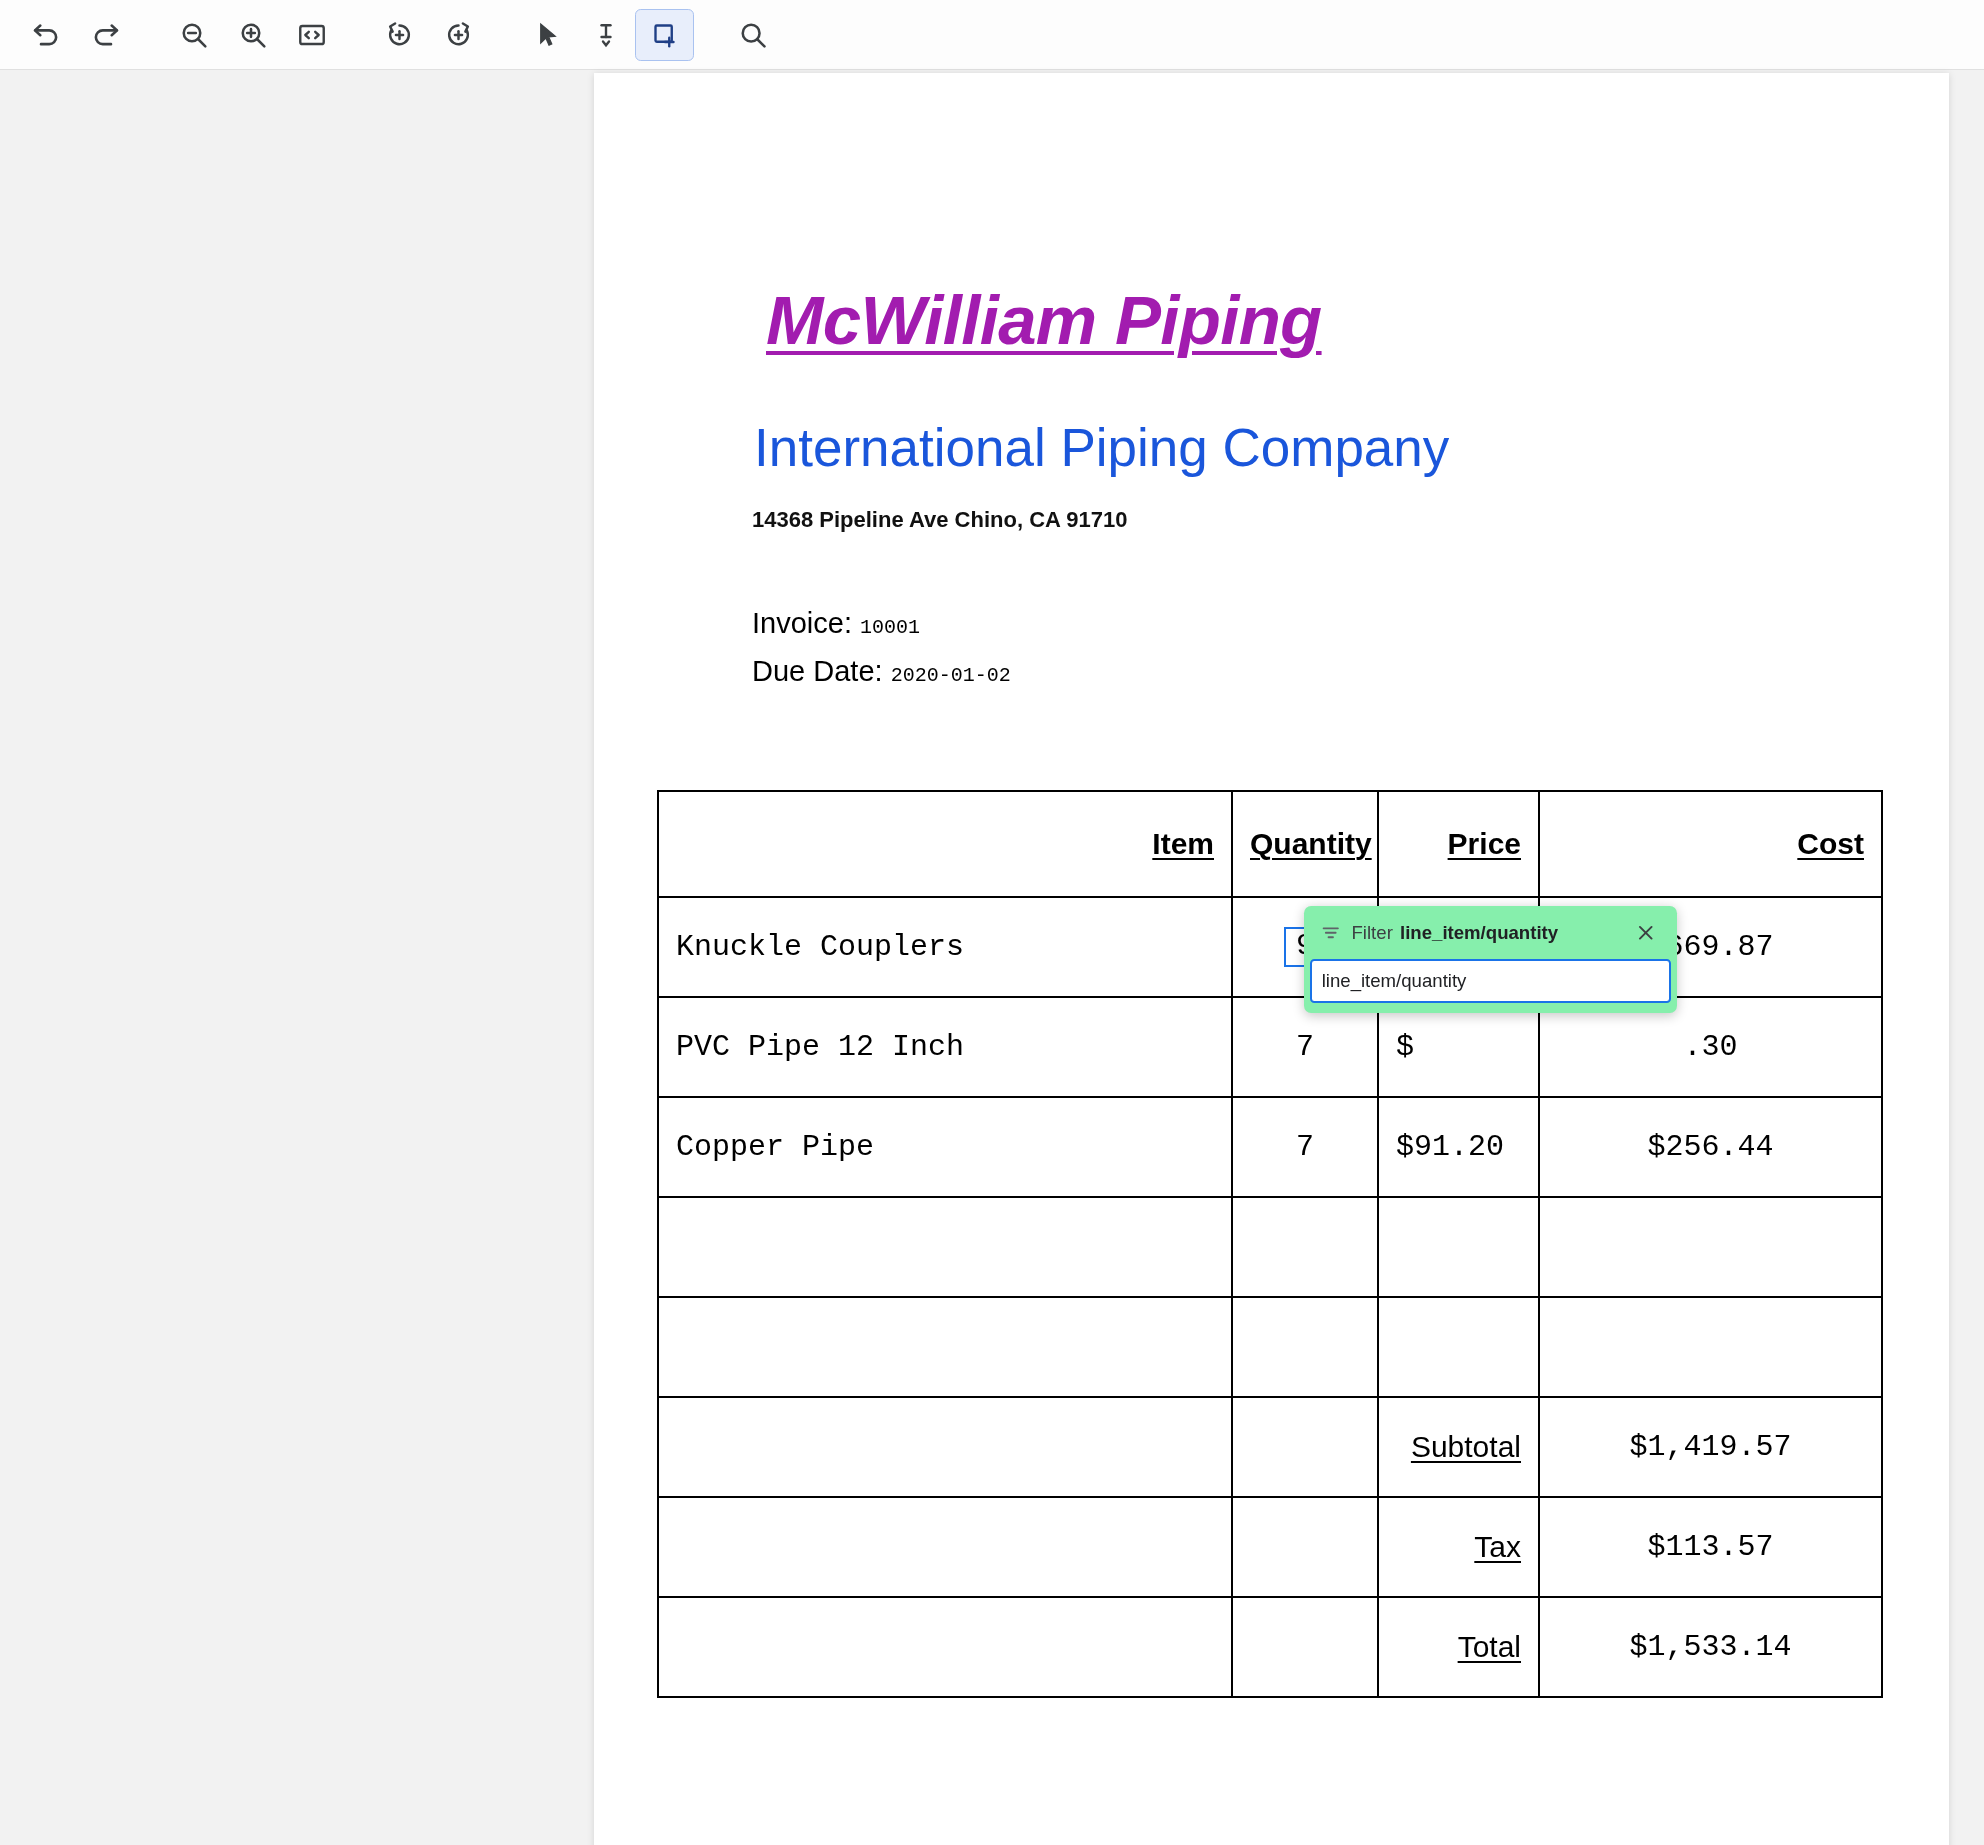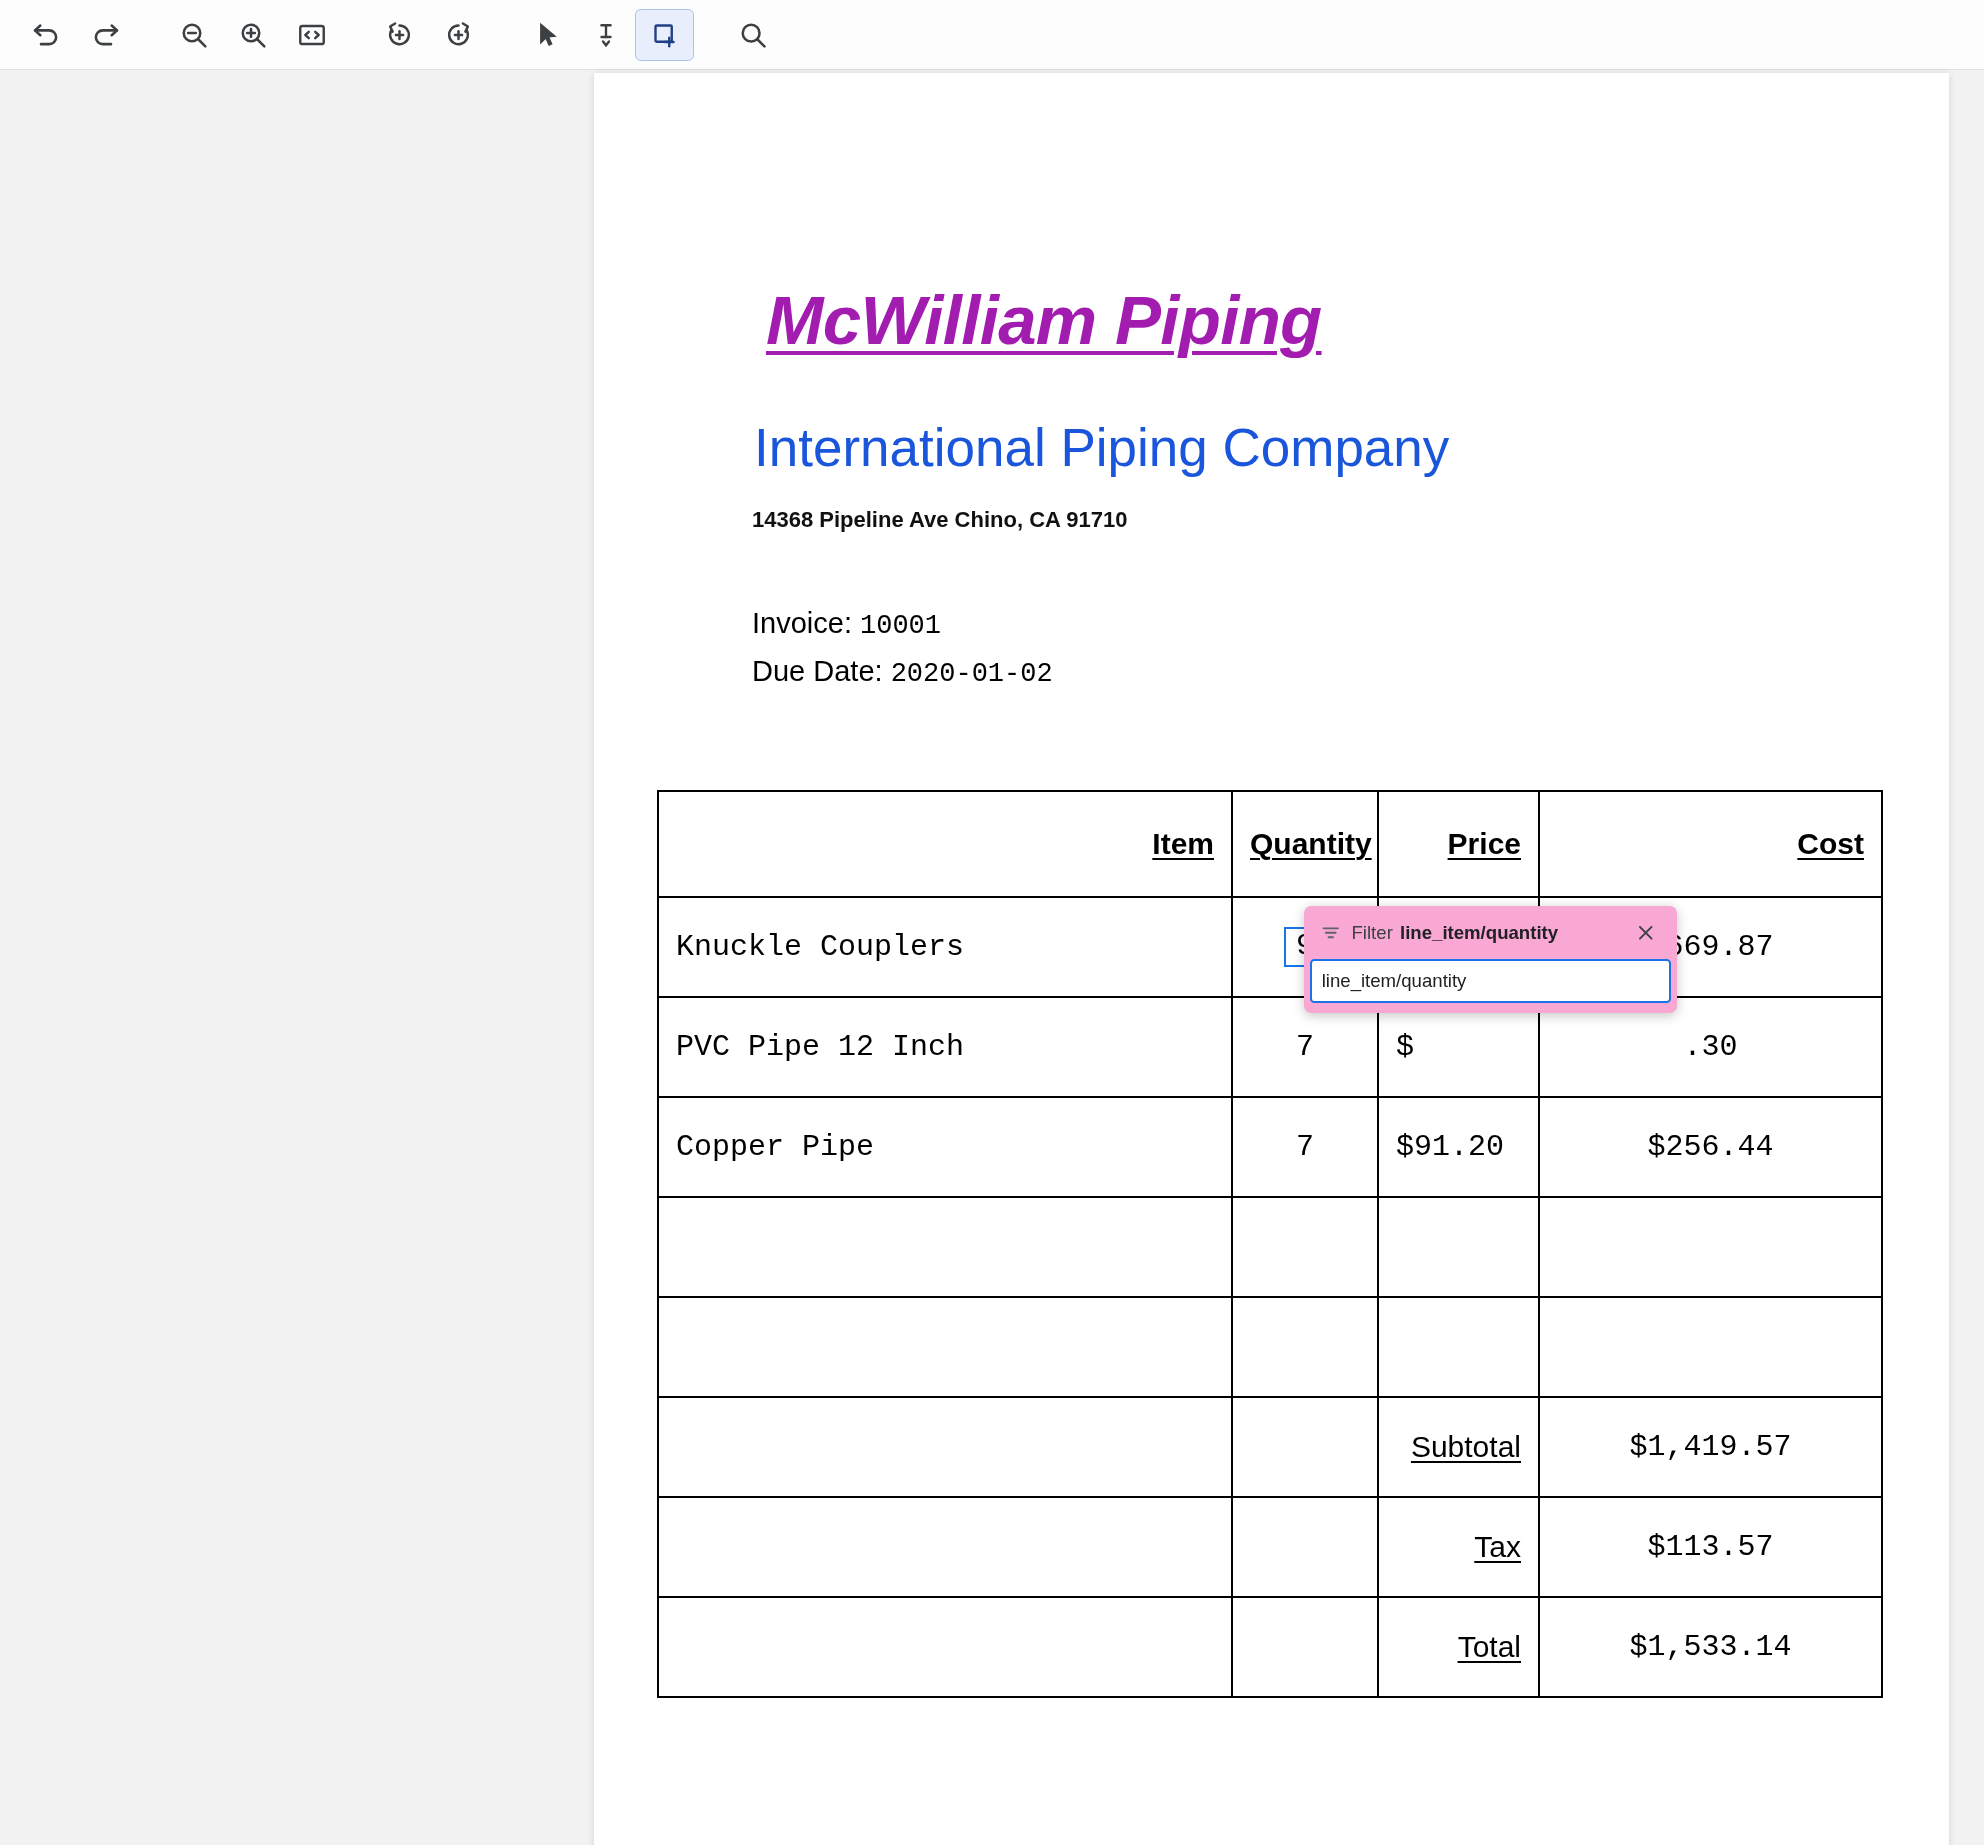--- a/index.html
+++ b/index.html
@@ -99,21 +99,21 @@
     white-space: nowrap;
   }
 
   .meta-row {
     position: absolute;
     font-size: 29px;
     color: #000;
     white-space: nowrap;
   }
   .meta-label { font-family: "Liberation Sans", sans-serif; }
-  .meta-value { font-family: "Liberation Mono", monospace; font-size: 27px; }
+  .meta-value { font-family: "Liberation Mono", monospace; font-size: 20px; }
 
   #meta-invoice { left: 158px; top: 534px; width: 531px; text-align: left; }
   #meta-due { left: 158px; top: 582px; width: 531px; text-align: left; }
   .meta-inline { display: inline-block; }
   #meta-invoice .meta-label { }
 
   
   #inv-table {
     position: absolute;
     left: 63px;
@@ -169,21 +169,21 @@
     line-height: 1.15;
     background: #fff;
   }
 
   
   #filter-popover {
     position: absolute;
     left: 1304px;
     top: 906px;
     width: 373px;
-    background: #f9a8d4;
+    background: #86efac;
     border-radius: 7.2px;
     box-shadow: 0 2.9px 11.5px rgba(0,0,0,0.22);
     z-index: 40;
   }
   #filter-head {
     height: 53px;
     display: flex;
     align-items: center;
     padding: 0 11.5px 0 16px;
     gap: 10px;

